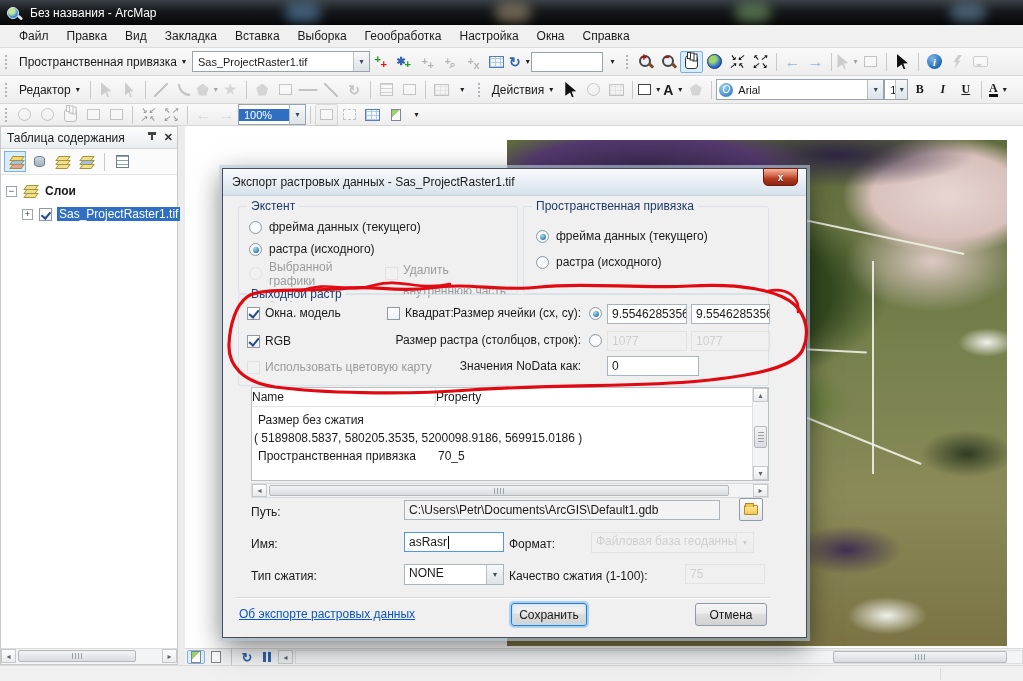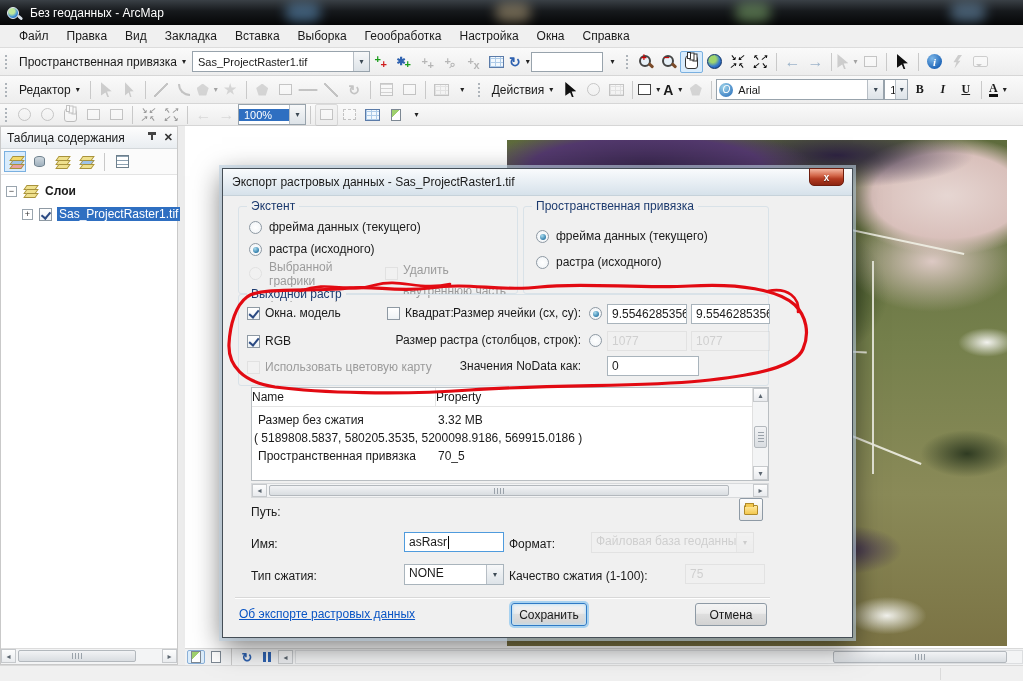--- a/index.html
+++ b/index.html
@@ -117,21 +117,21 @@
   .mapbar{position:absolute;left:185px;top:648px;right:0;height:17px;background:#f1f2f3;border-top:1px solid #d9d9d9;display:flex;align-items:center;z-index:4;padding-left:2px;gap:2px}
   .mv{width:18px;height:14px;display:flex;align-items:center;justify-content:center}
   .pg{width:10px;height:12px;border:1px solid #7d8893;background:#fff}
   .pg.map{background:linear-gradient(135deg,#9fd06e 0 40%,#fff 40%)}
   .pause{display:flex;gap:2px}
   .pause i{width:3px;height:10px;background:#2f62b0}
   .statusbar{position:absolute;left:0;top:665px;width:100%;height:16px;background:#f0f0f0;border-top:1px solid #d9d9d9;z-index:5}
   .statusbar .cell{position:absolute;left:940px;top:2px;width:75px;height:12px;border-left:1px solid #dadada}
 
   
-  .dlg{position:absolute;left:222px;top:168px;width:631px;height:470px;z-index:20;border:1px solid #454e56;box-shadow:0 0 0 3px rgba(185,205,222,.6),0 8px 26px rgba(0,0,0,.55);background:#f0f0f0}
+  .dlg{position:absolute;left:222px;top:168px;width:585px;height:470px;z-index:20;border:1px solid #454e56;box-shadow:0 0 0 3px rgba(185,205,222,.6),0 8px 26px rgba(0,0,0,.55);background:#f0f0f0}
   .dlg-title{position:absolute;left:0;top:0;width:100%;height:27px;background:linear-gradient(180deg,rgba(250,252,254,.92),rgba(208,222,233,.8));display:flex;align-items:center;padding-left:9px;border-bottom:1px solid #c6d2da;font-size:12px}
   .closebtn{position:absolute;top:-1px;right:8px;width:35px;height:18px;border-radius:0 0 5px 5px;background:linear-gradient(#f4b7a2,#d4694c 40%,#b23a20 62%,#8c2512);border:1px solid #6e1d0e;color:#fff;display:flex;align-items:center;justify-content:center;font-size:10px;font-weight:bold;text-shadow:0 1px 1px rgba(0,0,0,.55)}
   .grp{position:absolute;border:1px solid #d9e2e8;border-radius:3px;background:transparent}
   .grp>.lg{position:absolute;top:-8px;left:8px;background:#f0f0f0;padding:0 4px;color:#1c3a6e;font-size:12px;line-height:14px}
   .rad{position:absolute;width:13px;height:13px;border-radius:50%;border:1px solid #8e99a3;background:radial-gradient(#fff,#eef2f5)}
   .rad.on::after{content:"";position:absolute;inset:2.5px;border-radius:50%;background:radial-gradient(circle at 35% 30%,#a9dcef,#2d7aa8 75%)}
   .rad.dis{border-color:#c3c8cd;background:#f4f4f4}
   .cb{position:absolute;width:13px;height:13px;border:1px solid #8e99a3;background:linear-gradient(#fff,#eef2f5)}
   .cb.on::after{content:"";position:absolute;left:3px;top:0px;width:4px;height:8px;border:solid #2b4a83;border-width:0 2px 2px 0;transform:rotate(40deg)}
   .cb.dis{border-color:#c5cacf;background:#f5f5f5}
@@ -173,21 +173,21 @@
 
   <div class="titlebar">
     <span class="blob" style="left:285px;background:#6da6d8"></span>
     <span class="blob" style="left:495px;background:#c9b48a"></span>
     <span class="blob" style="left:735px;background:#8fc07a"></span>
     <span class="blob" style="left:950px;background:#7aa4c9"></span>
     <span class="appicon">
         <i class="gl"></i>
         <i class="hd"></i>
       </span>
-    <span>Без геоданных - ArcMap</span>
+    <span>Без названия - ArcMap</span>
   </div>
 
   <div class="menubar">
     <span class="menu-item">Файл</span>
     <span class="menu-item">Правка</span>
     <span class="menu-item">Вид</span>
     <span class="menu-item">Закладка</span>
     <span class="menu-item">Вставка</span>
     <span class="menu-item">Выборка</span>
     <span class="menu-item">Геообработка</span>
@@ -636,21 +636,20 @@
         </span>
     </div>
 
     <div class="ptable" style="left:28px;top:218px;width:518px;height:94px">
       <div class="pt-h">
         <span class="c1">Name</span>
         <span>Property</span>
       </div>
       <div class="pt-r" style="top:24px">
         <span class="c1">Размер без сжатия</span>
-          <span class="c2">3.32 MB</span>
       </div>
       <div class="pt-r" style="top:42px">
           <span class="c2">( 5189808.5837, 580205.3535, 5200098.9186, 569915.0186 )</span>
       </div>
       <div class="pt-r" style="top:60px">
         <span class="c1">Пространственная привязка</span>
           <span class="c2">70_5</span>
       </div>
       <div class="vsb">
         <span class="sbtn" style="left:0;top:0;width:15px;height:14px">▴</span>
@@ -662,20 +661,23 @@
     </div>
     <div class="hsb" style="left:28px;top:314px;width:518px;height:15px">
       <span class="sbtn" style="left:0;top:0;width:15px;height:13px">◂</span>
       <span class="thumb" style="left:17px;top:1px;width:460px;height:11px">
           <span class="gr"></span>
         </span>
       <span class="sbtn" style="right:0;top:0;width:15px;height:13px">▸</span>
     </div>
 
     <span class="lab" style="left:28px;top:336px">Путь:</span>
+    <span class="tbx" style="left:181px;top:331px;width:316px;background:#f3f3f3">
+        <span>C:\Users\Petr\Documents\ArcGIS\Default1.gdb</span>
+      </span>
     <span class="fold" style="left:516px;top:329px">
         <span class="f"></span>
       </span>
 
     <span class="lab" style="left:28px;top:368px">Имя:</span>
     <span class="tbx focus" style="left:181px;top:363px;width:100px">
         <span>asRasr</span>
         <span class="caret-i"></span>
       </span>
     <span class="lab" style="left:286px;top:368px">Формат:</span>

